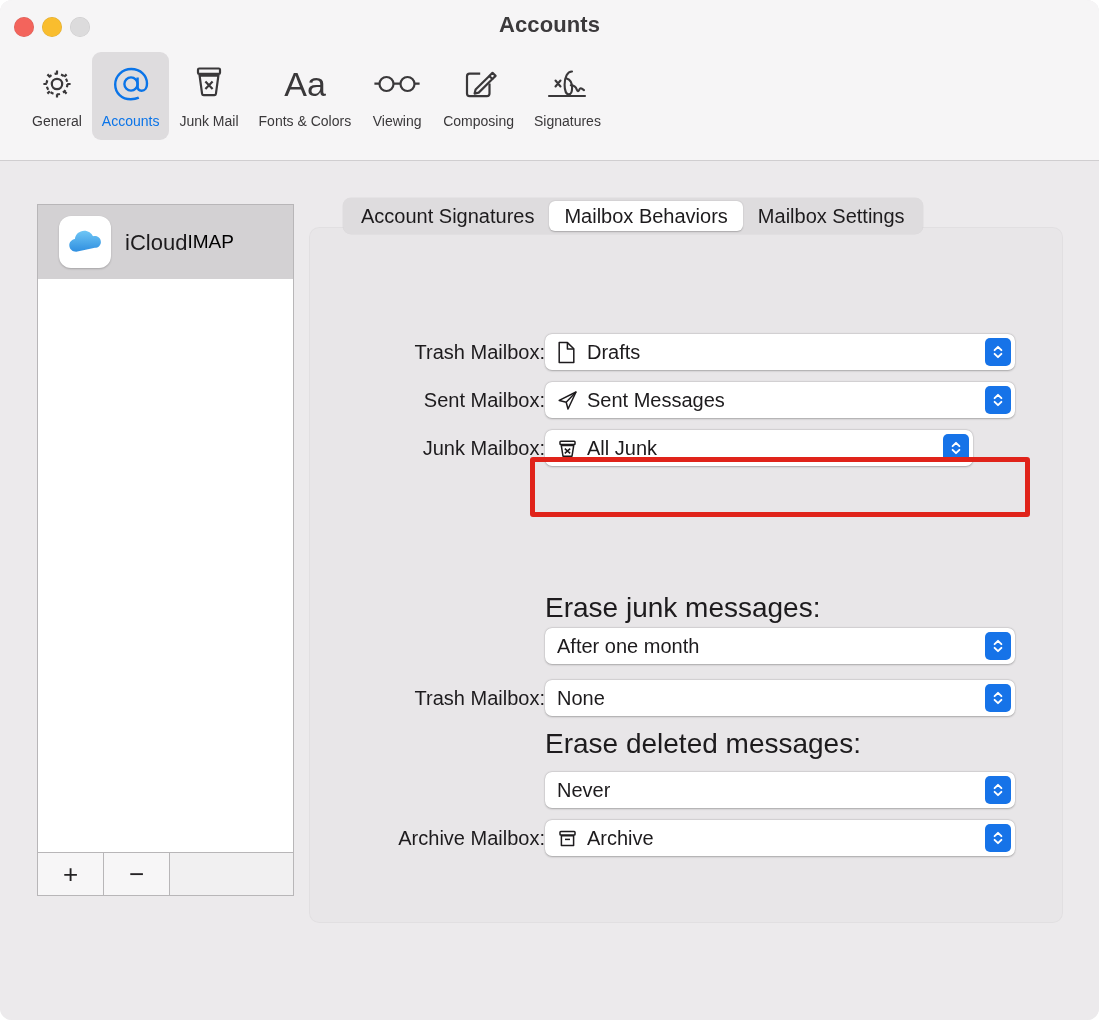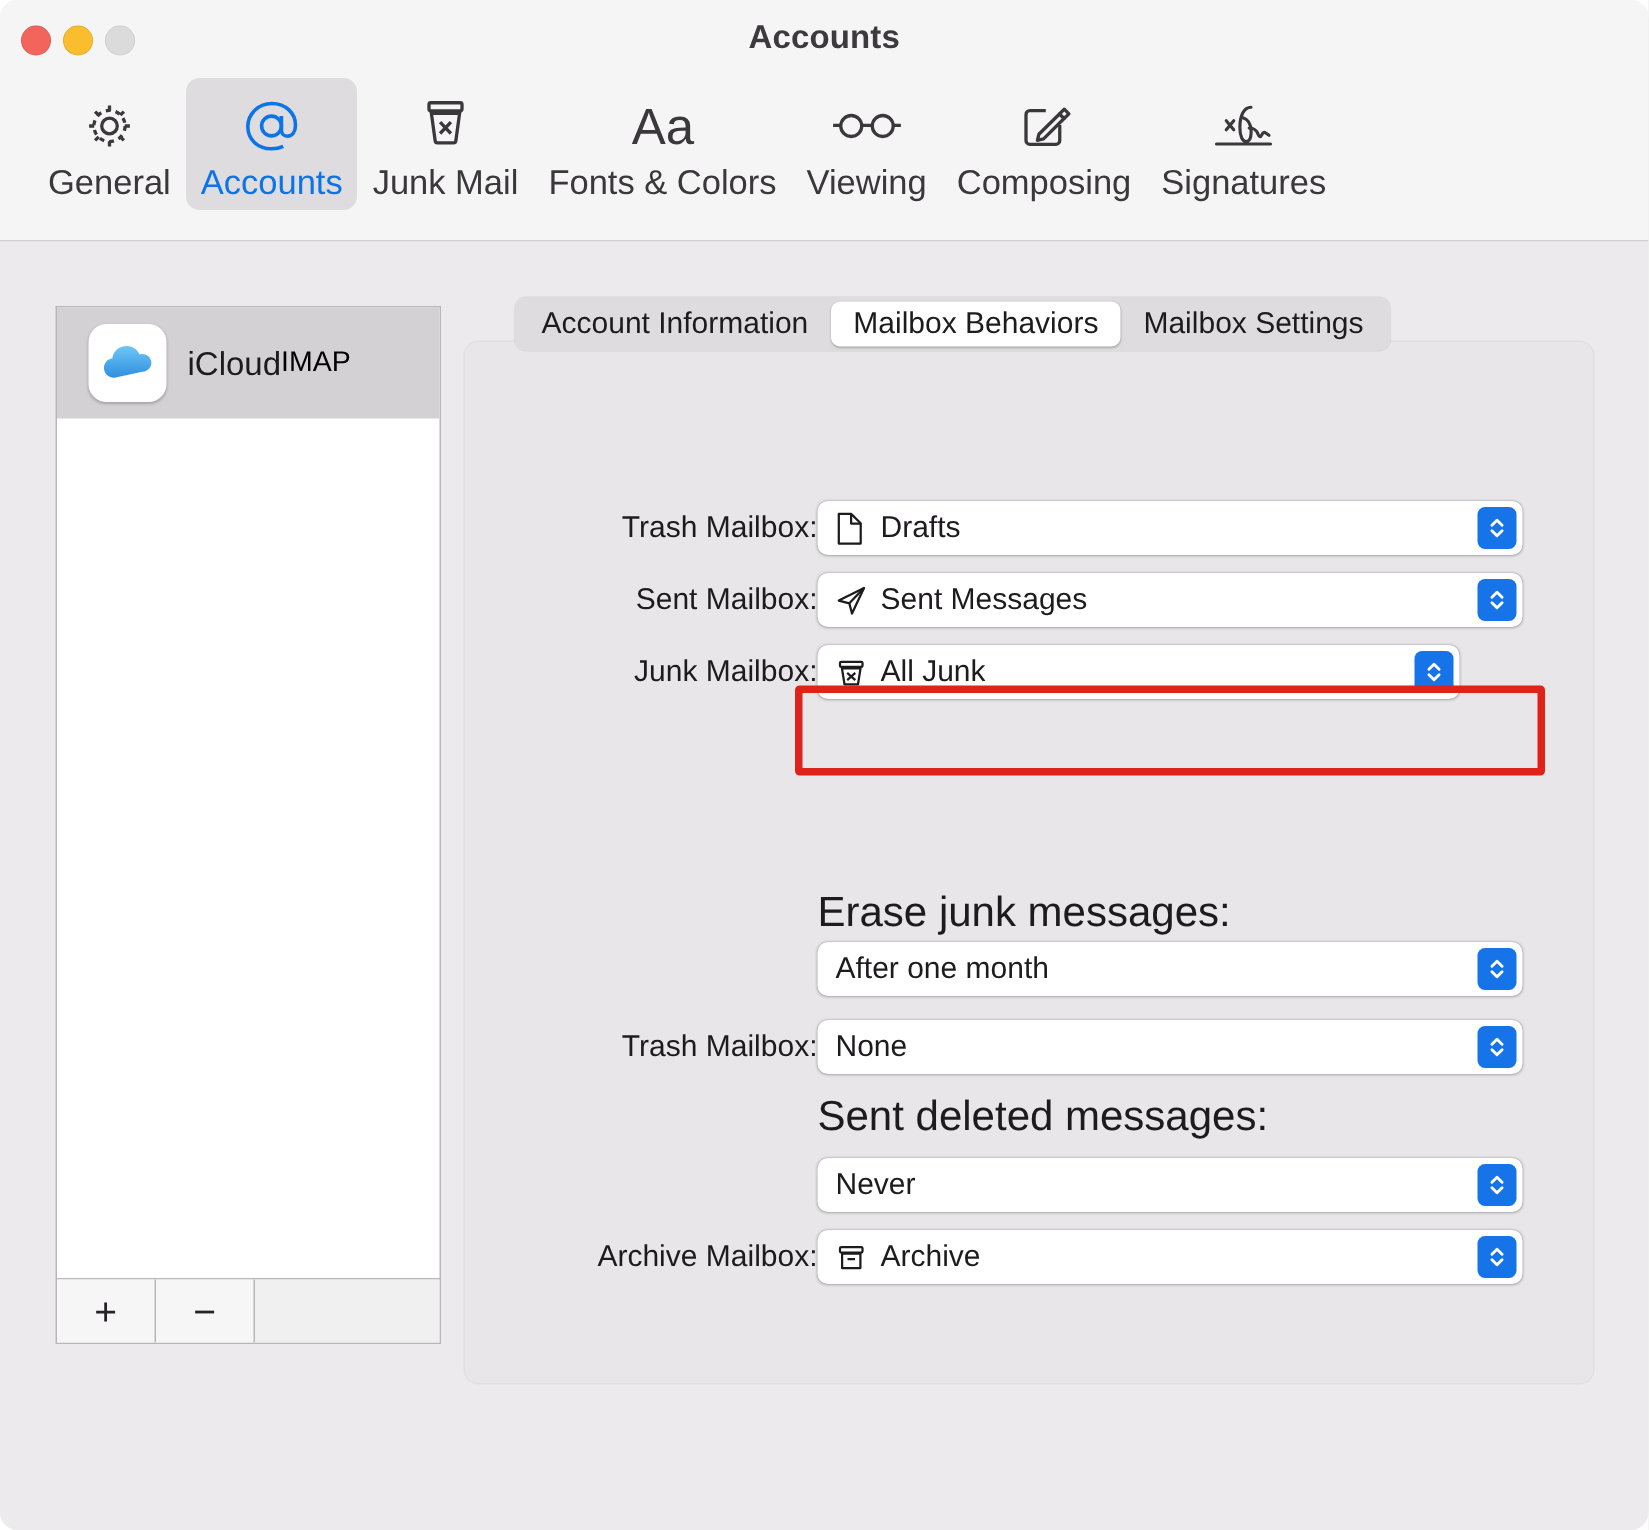--- a/index.html
+++ b/index.html
@@ -88,21 +88,21 @@
     background: #dedcde;
     color: #0a74e8;
   }
   .tb-icon {
     height: 52px;
     display: flex;
     align-items: center;
     justify-content: center;
   }
   .tb-label {
-    font-size: 23px;
+    font-size: 14px;
     line-height: 22px;
     white-space: nowrap;
   }
 
   
   #content-area {
     position: absolute;
     left: 0; top: 161px;
     width: 1099px;
     height: 859px;
@@ -428,21 +428,21 @@
       <div id="sidebar-buttons">
         <div class="sb-btn">+</div>
         <div class="sb-btn">−</div>
         <div class="sb-spacer"></div>
       </div>
     </div>
 
     <div id="pane"></div>
 
     <div id="tabbar">
-      <div class="tab">Account Information</div>
+      <div class="tab">Account Signatures</div>
       <div class="tab selected">Mailbox Behaviors</div>
       <div class="tab">Mailbox Settings</div>
     </div>
 
     <div id="form">
 
       <div class="row" style="left:0; top:106px; width:235px;">
         <span class="row-label">Trash Mailbox:</span>
       </div>
       <div class="popup" style="left:235px; top:106px; width:470px;">
@@ -517,21 +517,21 @@
       <div class="popup" style="left:235px; top:452px; width:470px;">
         <span class="popup-text" style="margin-left:0;">None</span>
         <span class="stepper">
           <svg width="12" height="16" viewBox="0 0 12 16" fill="none" stroke="#ffffff" stroke-width="1.9" stroke-linecap="round" stroke-linejoin="round">
             <path d="M2.6 6.2L6 2.8l3.4 3.4"></path>
               <path d="M2.6 9.8L6 13.2l3.4-3.4"></path>
           </svg>
         </span>
       </div>
 
-      <div class="free-label" style="left:235px; top:500px;">Sent deleted messages:</div>
+      <div class="free-label" style="left:235px; top:500px;">Erase deleted messages:</div>
       <div class="popup" style="left:235px; top:544px; width:470px;">
         <span class="popup-text" style="margin-left:0;">Never</span>
         <span class="stepper">
           <svg width="12" height="16" viewBox="0 0 12 16" fill="none" stroke="#ffffff" stroke-width="1.9" stroke-linecap="round" stroke-linejoin="round">
             <path d="M2.6 6.2L6 2.8l3.4 3.4"></path>
               <path d="M2.6 9.8L6 13.2l3.4-3.4"></path>
           </svg>
         </span>
       </div>
 

